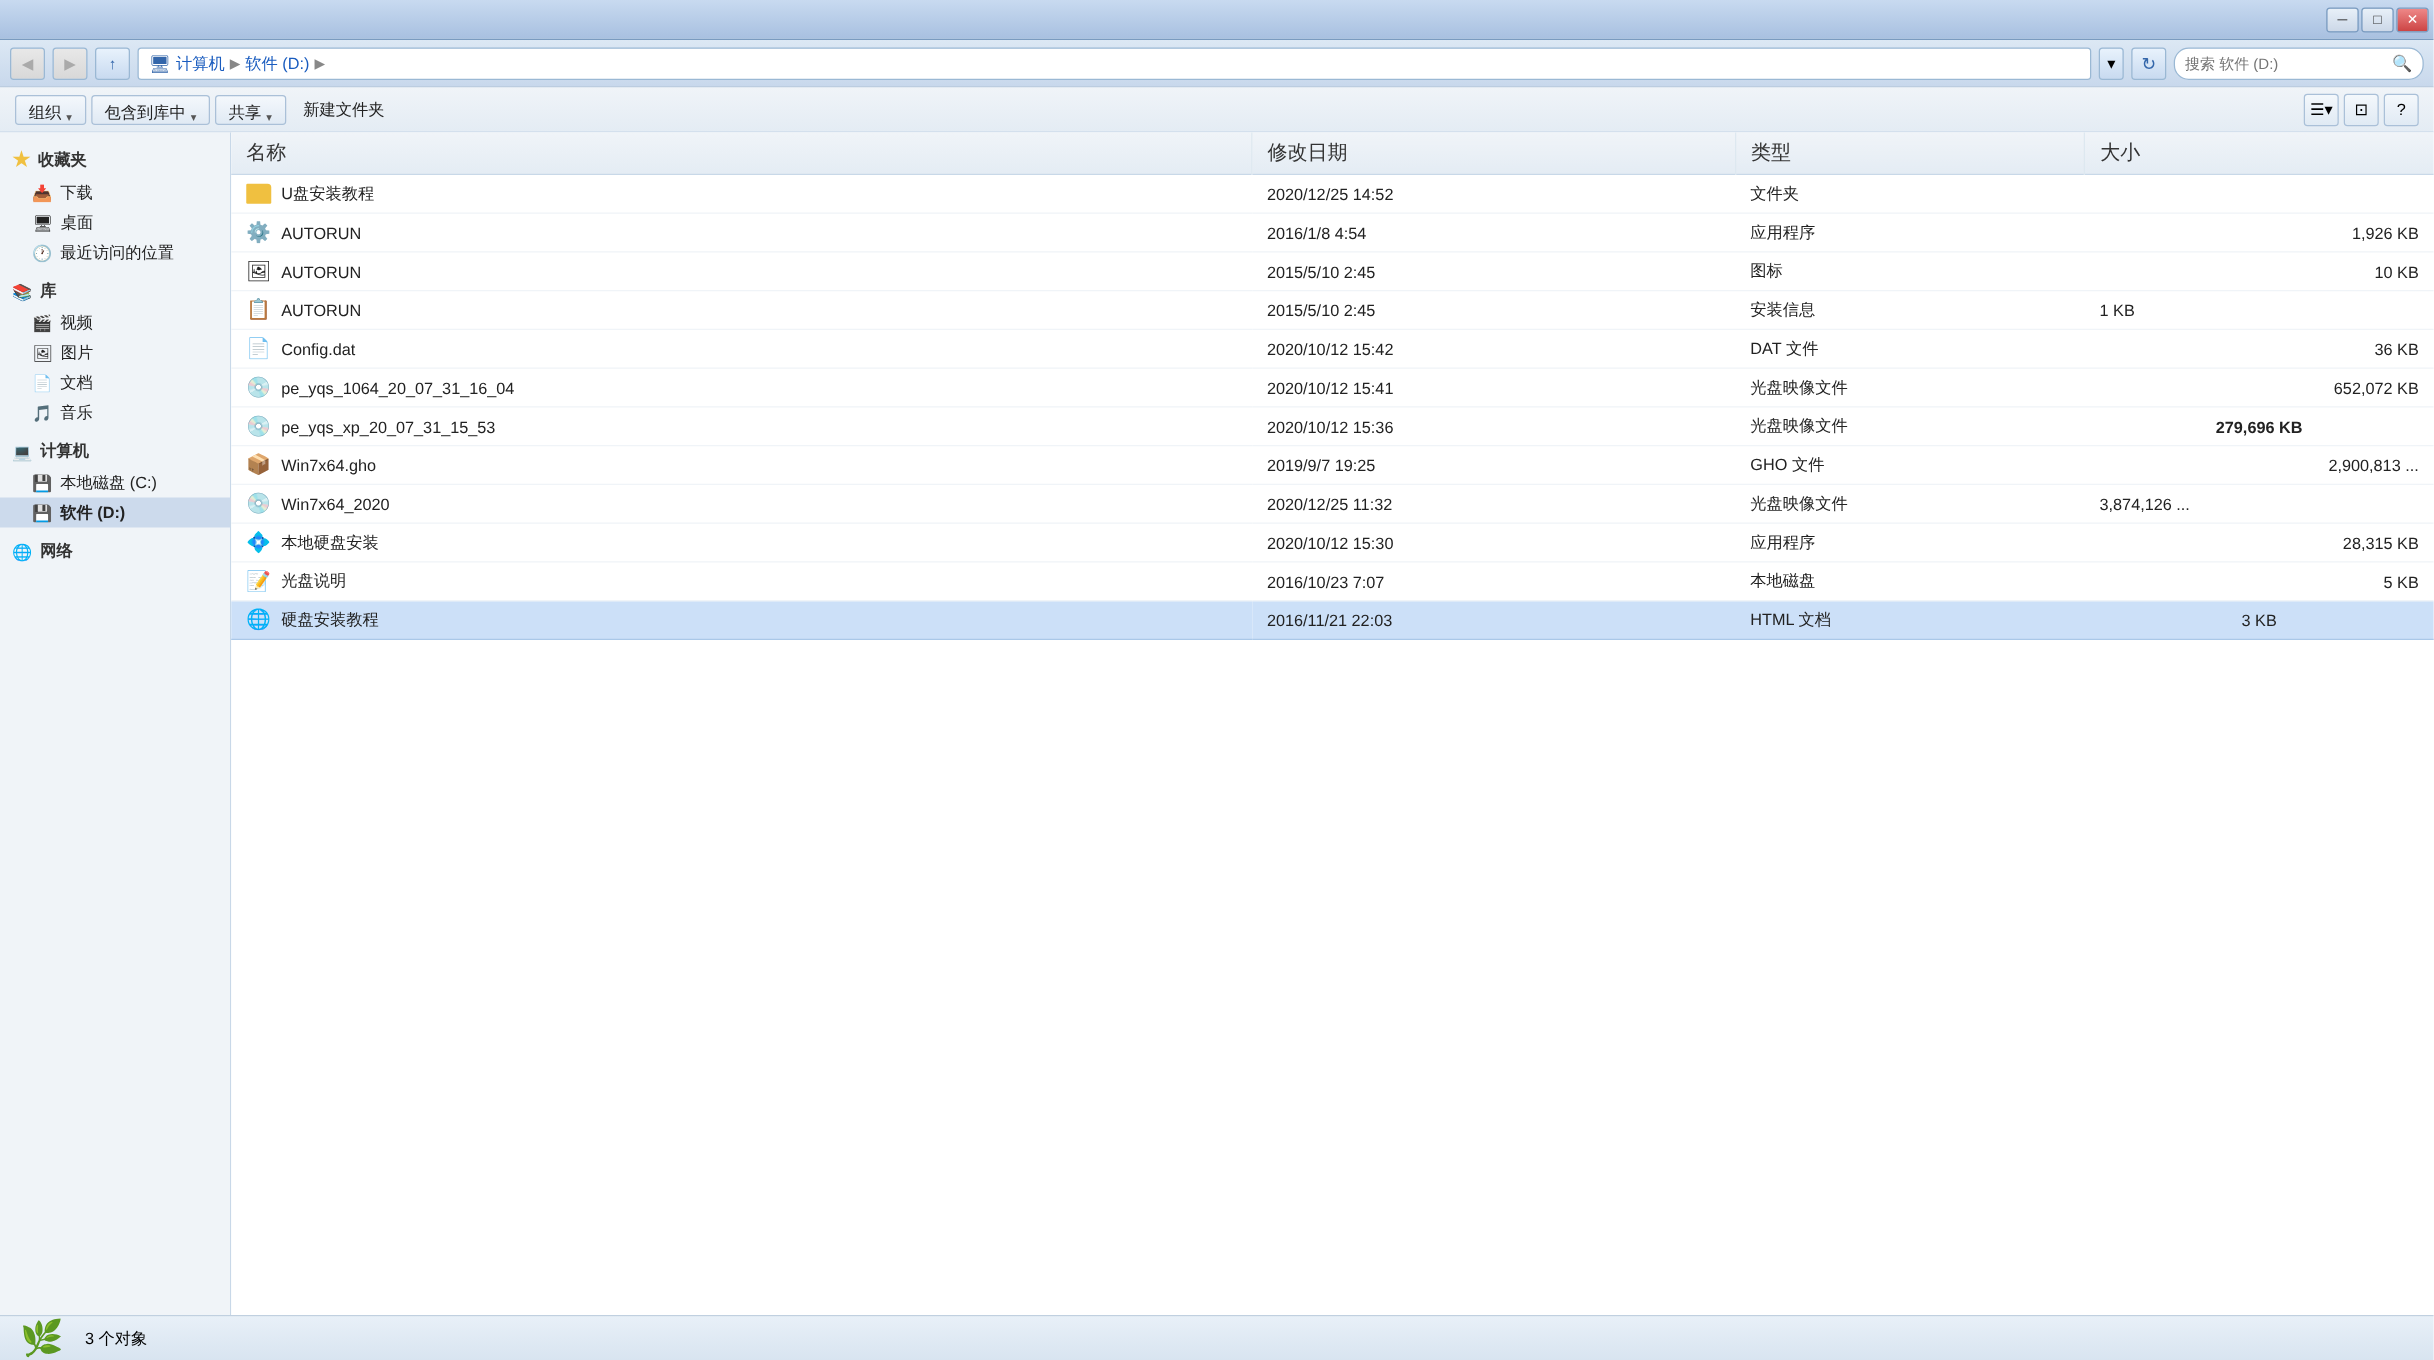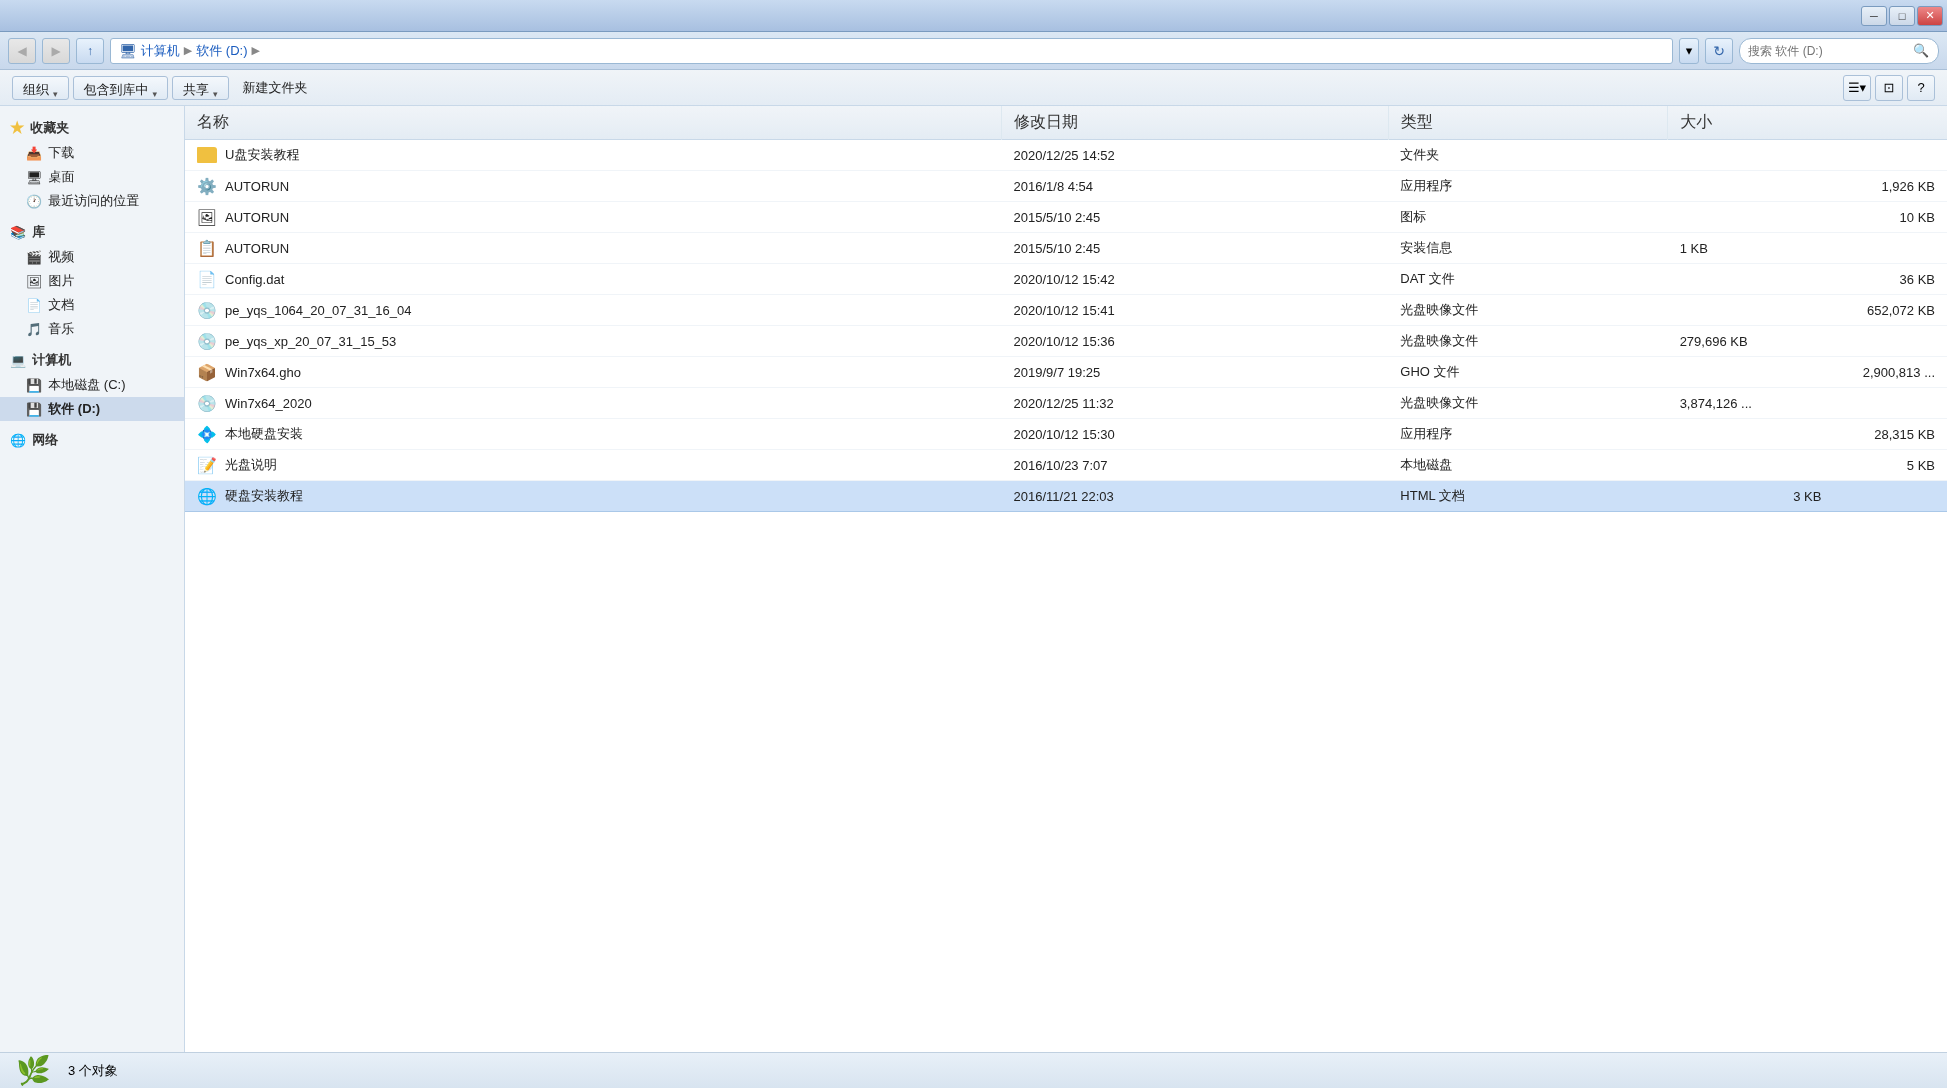--- a/index.html
+++ b/index.html
@@ -530,21 +530,21 @@
             <td class="col-name">
               <div class="file-name-cell">
     <div class="file-icon">
                   <span style="font-size:16px;">💿</span>
                 </div>
     <span>pe_yqs_xp_20_07_31_15_53</span>
   </div>
             </td>
             <td class="col-date">2020/10/12 15:36</td>
             <td class="col-type">光盘映像文件</td>
-            <td class="col-size" style="text-align: left;">279,696 KB</td>
+            <td class="col-size" style="text-align: center; font-weight: bold;">279,696 KB</td>
           </tr>
           <tr>
             <td class="col-name">
               <div class="file-name-cell">
     <div class="file-icon">
                   <span style="font-size:16px;">📦</span>
                 </div>
     <span>Win7x64.gho</span>
   </div>
             </td>

